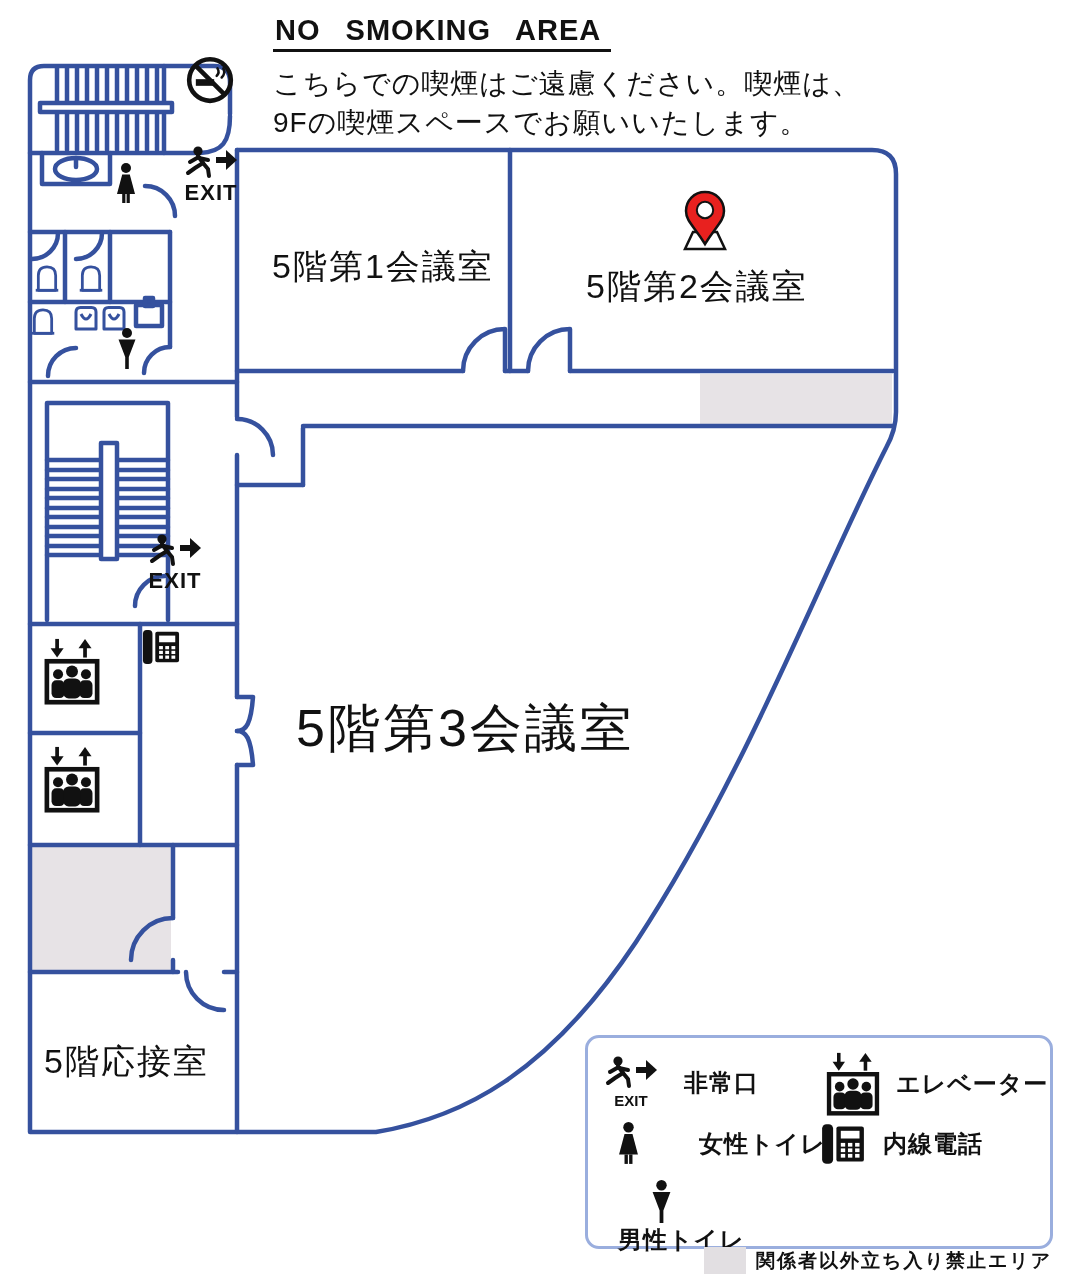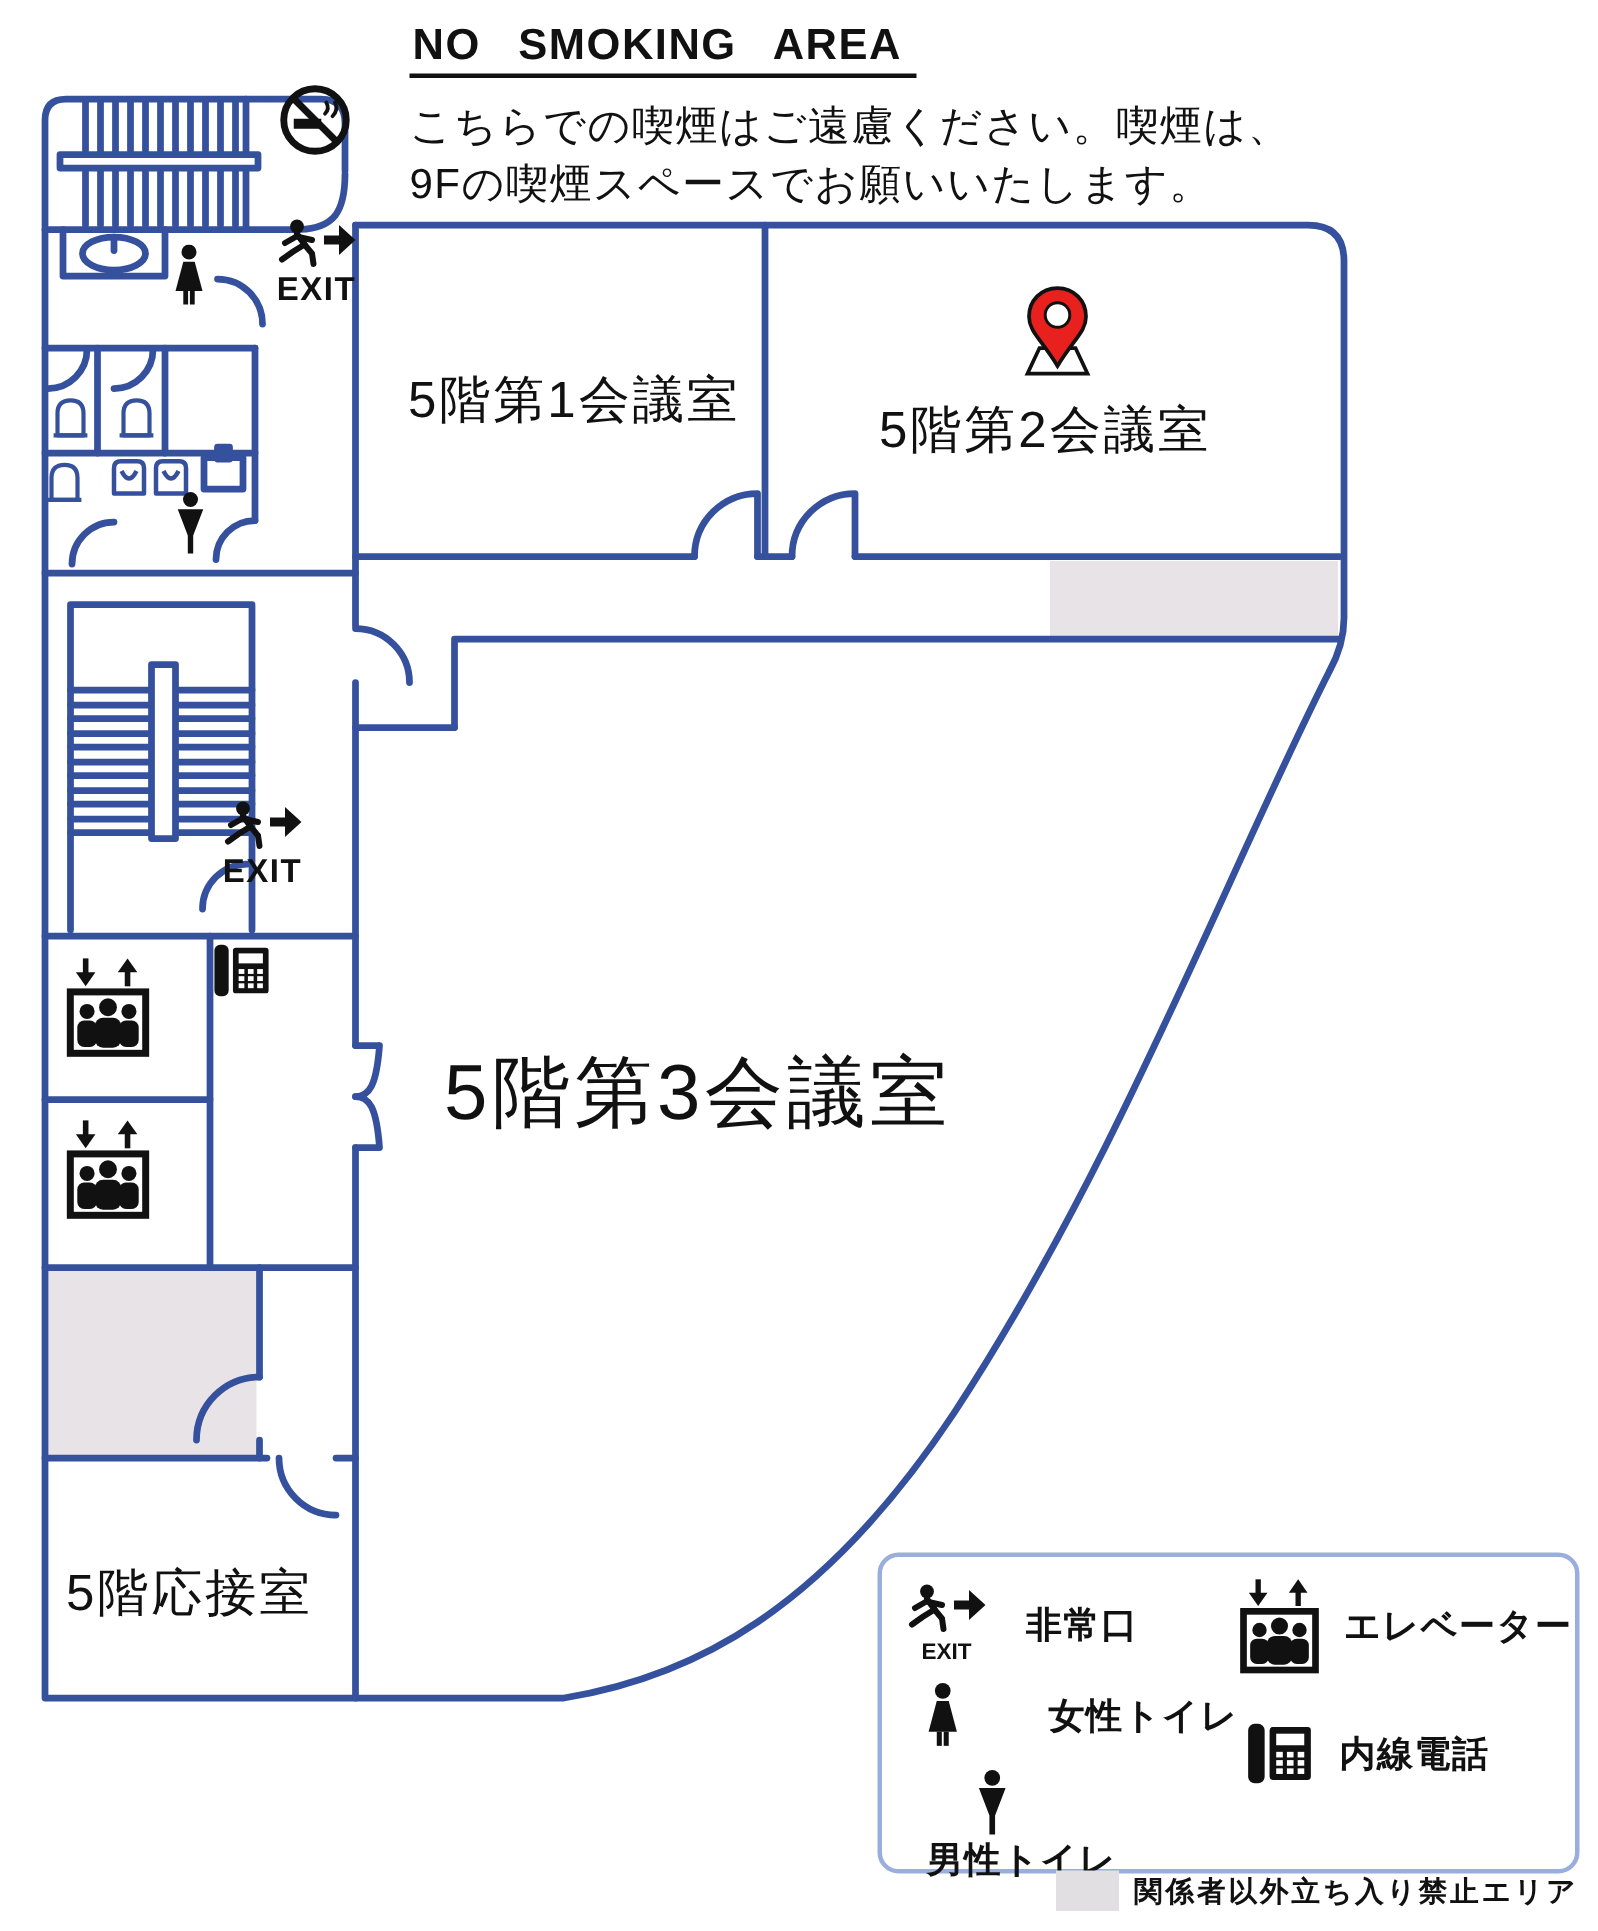--- a/index.html
+++ b/index.html
@@ -242,21 +242,21 @@
           <use href="#ic-elevator"></use>
         </svg>
       <span class="legend-label">エレベーター</span>
     </div>
     <div class="legend-item" style="left:30px;top:84px;gap:20px;">
       <svg width="21" height="44" viewBox="0 0 20 42" style="margin-right:40px;">
           <use href="#ic-female"></use>
         </svg>
       <span class="legend-label">女性トイレ</span>
     </div>
-    <div class="legend-item" style="left:243px;top:84px;margin-top:25px;">
+    <div class="legend-item" style="left:233px;top:84px;">
       <svg width="44" height="44" viewBox="0 0 40 40" style="margin-right:18px;">
           <use href="#ic-phone"></use>
         </svg>
       <span class="legend-label">内線電話</span>
     </div>
     <div class="legend-item" style="left:30px;top:142px;flex-direction:column;">
       <svg width="21" height="44" viewBox="0 0 20 42" style="margin-right:40px;">
           <use href="#ic-male"></use>
         </svg>
       <span class="legend-label">男性トイレ</span>

